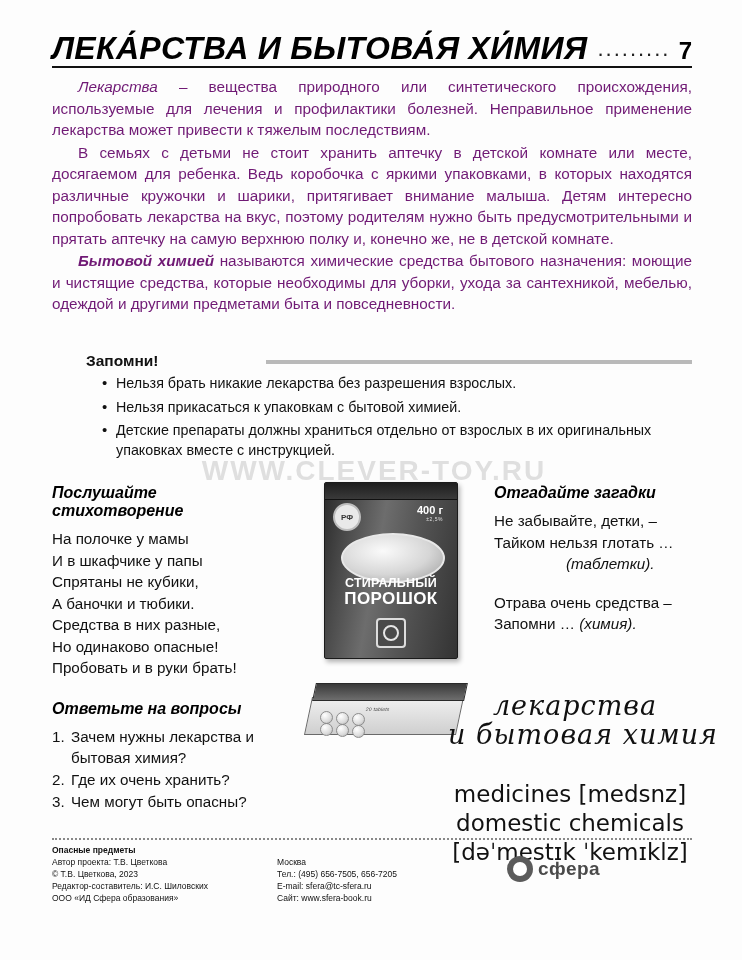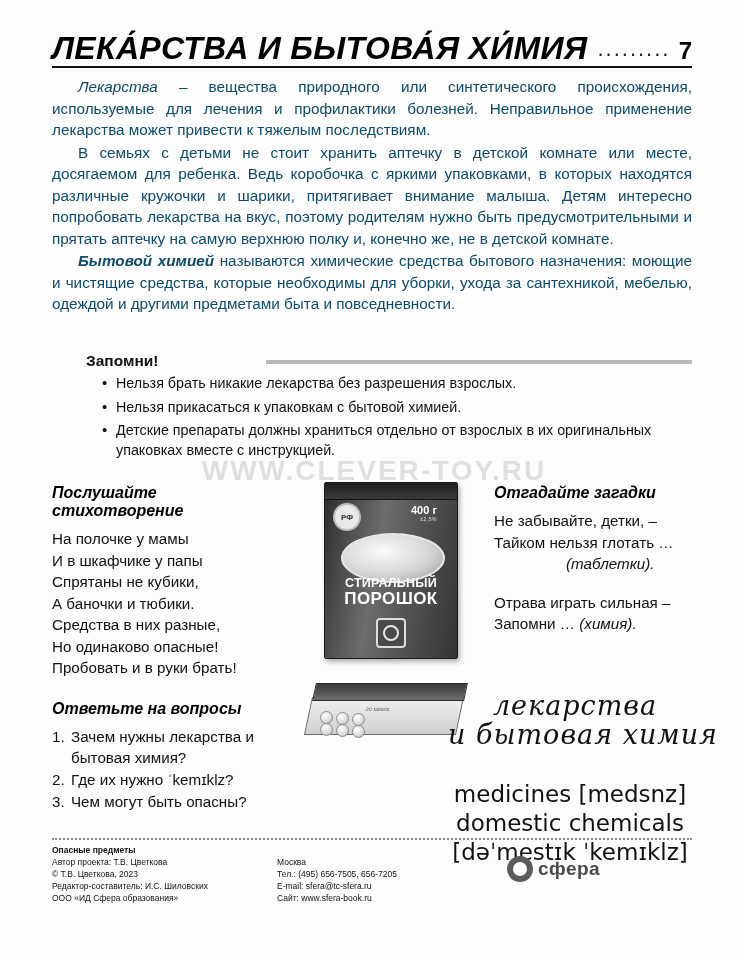--- a/index.html
+++ b/index.html
@@ -64,21 +64,21 @@
   }
 
   
   .body-text {
     position: absolute;
     left: 52px; top: 76px;
     width: 640px;
     font-size: 15.3px;
     line-height: 21.5px;
     text-align: justify;
-    color: #0c4a6e;
+    color: #701a75;
   }
   .body-text p {
     margin: 0 0 0 0;
     text-indent: 26px;
   }
   .body-text p + p { margin-top: 1px; }
   .it { font-style: italic; }
   .bold { font-weight: bold; }
 
   
@@ -218,21 +218,21 @@
     border-radius: 50%;
     background: #e9e9e9;
     border: 2px solid #bdbdbd;
     color: #333;
     font-size: 8px;
     font-weight: bold;
     display: flex; align-items: center; justify-content: center;
   }
   .box-weight {
     position: absolute;
-    right: 20px; top: 21px;
+    right: 14px; top: 21px;
     color: #fff;
     font-size: 11px;
     font-weight: bold;
     text-align: right;
   }
   .box-weight small {
     display: block;
     font-size: 5px;
     font-weight: normal;
     letter-spacing: .5px;
@@ -450,30 +450,30 @@
 
   <div class="col-right">
     <div class="sec-title">Отгадайте загадки</div>
     <div class="riddle">
       <div>Не забывайте, детки, –</div>
       <div>Тайком нельзя глотать …</div>
       <div class="ans riddle-indent">(таблетки).</div>
     </div>
     <div class="riddle-gap"></div>
     <div class="riddle">
-      <div>Отрава играть сильная –</div>
+      <div>Отрава очень средства –</div>
       <div><span>Запомни …</span> <span class="ans">(химия).</span></div>
     </div>
   </div>
 
   <div class="questions">
     <div class="sec-title">Ответьте на вопросы</div>
     <ol>
       <li><span class="num">1.</span><span>Зачем нужны лекарства и бытовая химия?</span></li>
-      <li><span class="num">2.</span><span>Где их нужно ˈkemɪklz?</span></li>
+      <li><span class="num">2.</span><span>Где их очень хранить?</span></li>
       <li><span class="num">3.</span><span>Чем могут быть опасны?</span></li>
     </ol>
   </div>
 
   <div class="illus">
     <div class="box">
       <div class="box-top"></div>
       <div class="box-badge">РФ</div>
       <div class="box-weight">
         <span>400 г</span>

